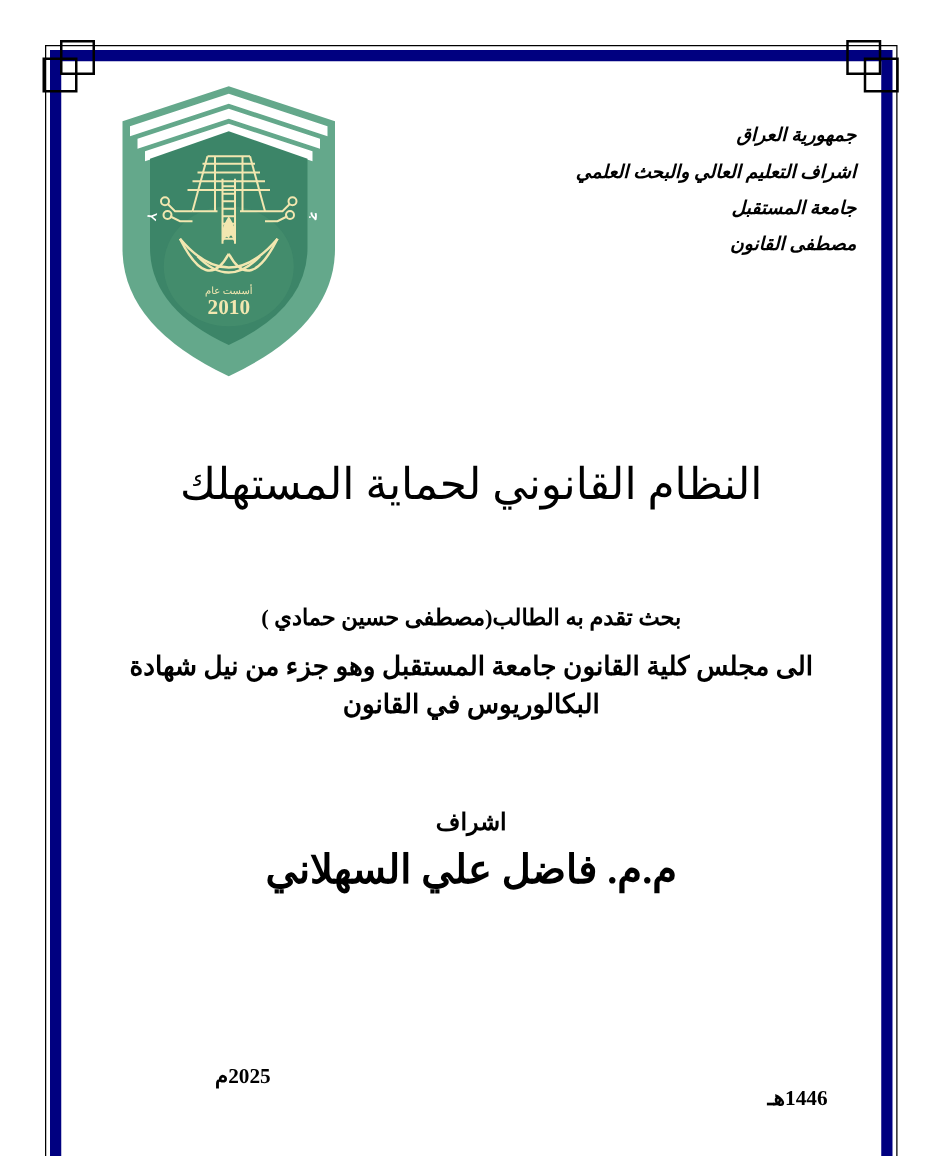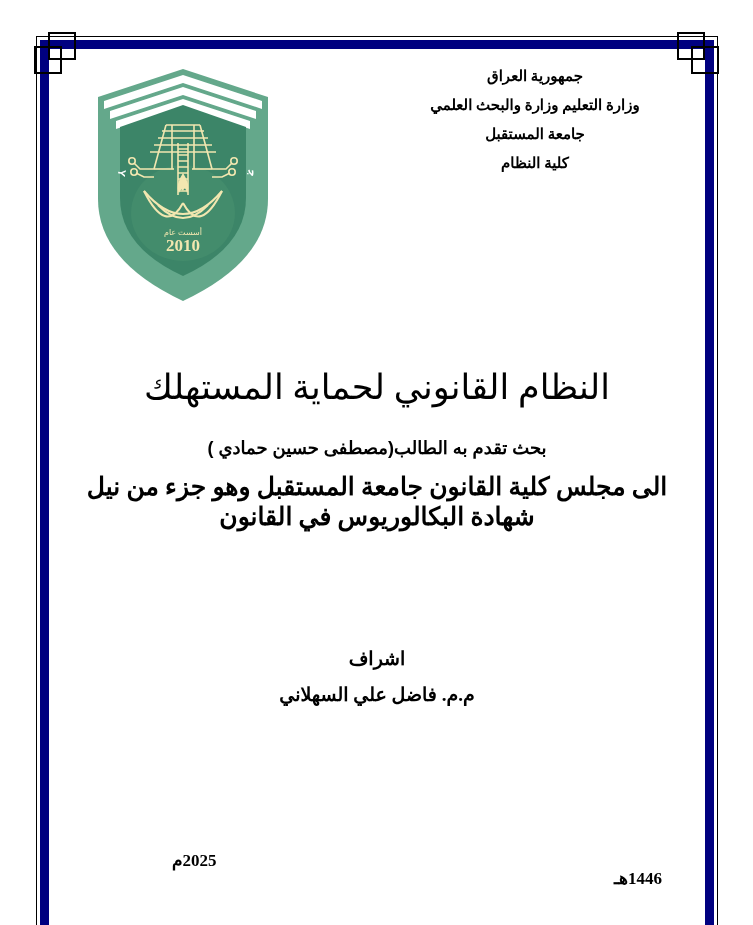--- a/index.html
+++ b/index.html
@@ -60,24 +60,24 @@
     left: 50px;
     top: 50px;
     width: 654px;
     height: 860px;
   }
 
   
   .header-block {
     position: absolute;
     left: 335px;
-    top: 12px;
+    top: 45px;
     width: 300px;
-    text-align: center;
-    direction: rtl;
+    direction: rtl;
+    font-style: italic;
   }
   .header-line {
     font-family: "Liberation Serif", "DejaVu Serif", serif;
     font-weight: bold;
     font-size: 15px;
     line-height: 29px;
     color: #000000;
     white-space: nowrap;
   }
 
@@ -110,31 +110,32 @@
   
   .submission {
     position: absolute;
     left: 0;
     top: 383px;
     width: 654px;
     text-align: center;
     direction: rtl;
   }
   .sub-line-1 {
-    font-family: Liberation Sans, sans-serif;
+    font-family: Liberation Serif, serif;
     font-weight: bold;
     font-size: 18px;
     line-height: 30px;
     color: #000000;
     margin-bottom: 9px;
+    margin-top: 46px;
   }
   .sub-body {
     font-family: "Liberation Serif", "DejaVu Serif", serif;
     font-weight: bold;
-    font-size: 25px;
+    font-size: 21px;
     line-height: 30px;
     color: #000000;
     padding: 0 24px;
   }
 
   
   .supervisor {
     position: absolute;
     left: 0;
     top: 592px;
@@ -145,21 +146,21 @@
   .sup-label {
     font-family: "Liberation Serif", "DejaVu Serif", serif;
     font-weight: bold;
     font-size: 19px;
     line-height: 34px;
     color: #000000;
   }
   .sup-name {
     font-family: "Liberation Serif", "DejaVu Serif", serif;
     font-weight: bold;
-    font-size: 19px;
+    font-size: 32px;
     line-height: 38px;
     color: #000000;
   }
 
   
   .footer-dates {
     position: absolute;
     left: 0;
     top: 800px;
     width: 654px;
@@ -268,23 +269,23 @@
         </text>
 
         <text fill="#ffffff" font-family="'Liberation Serif', serif" font-size="11" font-weight="bold" direction="rtl">
           <textPath href="#arcAr" startOffset="4%">جامعة المستقبل</textPath>
         </text>
       </svg>
     </div>
 
     <div class="header-block">
       <div class="header-line">جمهورية العراق</div>
-      <div class="header-line">وزارة التعليم وزارة والبحث العلمي</div>
+      <div class="header-line">اشراف التعليم العالي والبحث العلمي</div>
       <div class="header-line">جامعة المستقبل</div>
-      <div class="header-line">كلية النظام</div>
+      <div class="header-line">مصطفى القانون</div>
     </div>
 
     <div class="doc-title">النظام القانوني لحماية المستهلك</div>
 
     <div class="submission">
       <div class="sub-line-1">بحث تقدم به الطالب(مصطفى حسين حمادي )</div>
       <div class="sub-body">الى مجلس كلية القانون جامعة المستقبل وهو جزء من نيل شهادة البكالوريوس في القانون</div>
     </div>
 
     <div class="supervisor">

